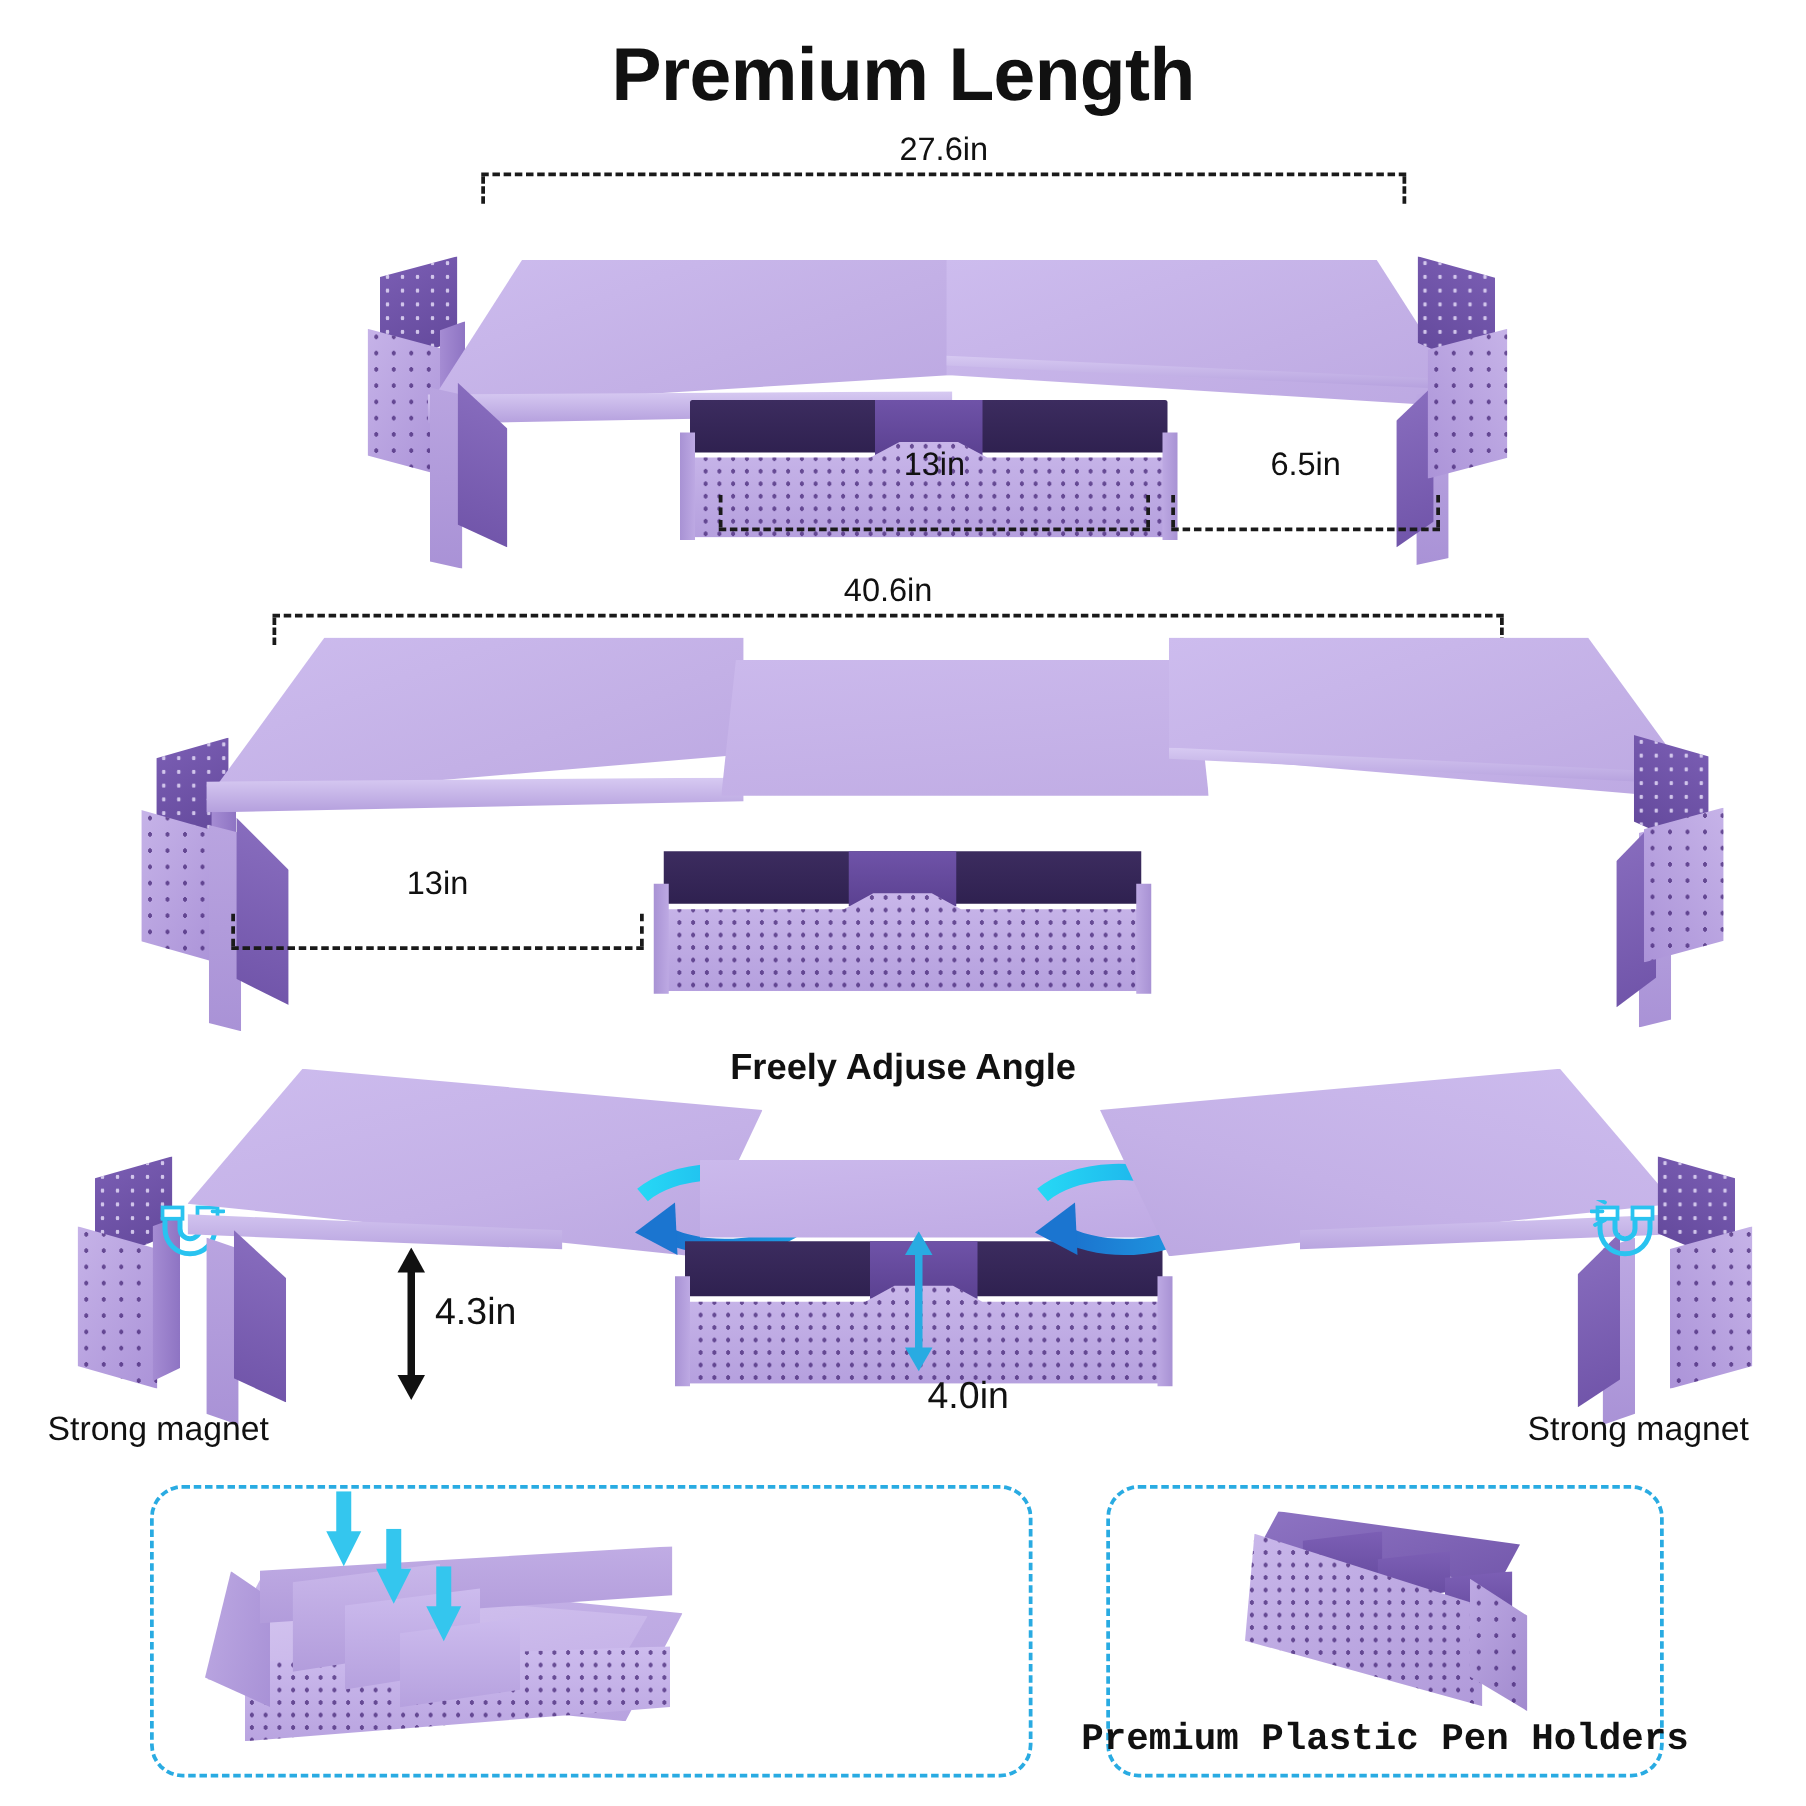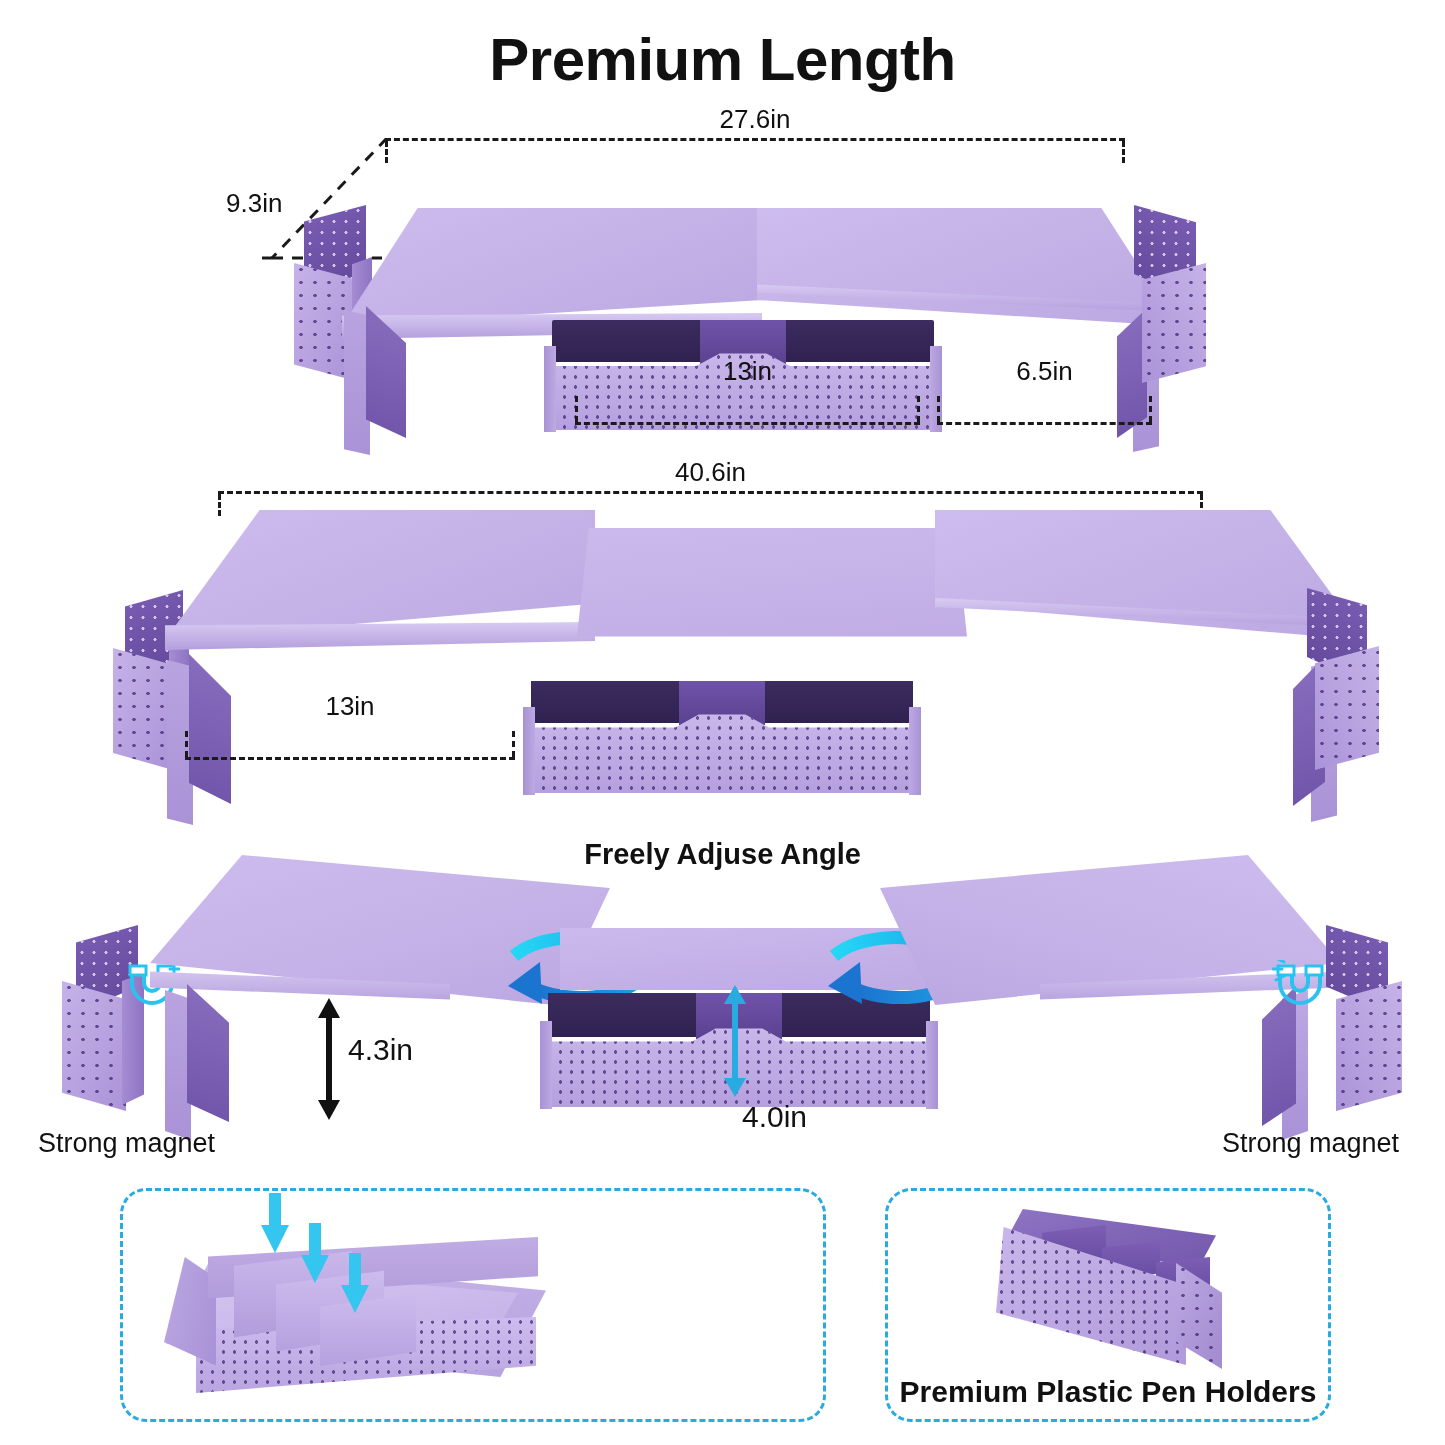--- a/index.html
+++ b/index.html
@@ -94,37 +94,20 @@
   <div class="abs" style="left:0;top:100px;width:1230px;height:330px;margin-left:12px;">
 
     <div class="abs" style="left:373px;top:38px;width:740px;">
       <div class="abs dim-label" style="left:50%;transform:translateX(-50%);top:-34px;">27.6in</div>
       <div class="br-h" style="width:740px;position:relative;">
         <div class="br-tick left"></div>
         <div class="br-tick right"></div>
       </div>
     </div>
 
-    <div class="abs" style="left:250px;top:38px;width:200px;height:140px;">
-      <svg width="210" height="140" viewBox="0 0 210 140">
-        <path d="M125,0 L10,120" stroke="#1a1a1a" stroke-width="3" stroke-dasharray="11 9" fill="none"></path>
-        <path d="M125,0 L128,0" stroke="#1a1a1a" stroke-width="3"></path>
-        <path d="M20,30 L130,30" stroke="#1a1a1a" stroke-width="0" fill="none"></path>
-        <path d="M125,0 L18,0" stroke="#1a1a1a" stroke-width="0"></path>
-        <path d="M10,120 L120,120" stroke="#1a1a1a" stroke-width="0"></path>
-        <path d="M128,2 L20,2" stroke="#1a1a1a" stroke-width="0"></path>
-        <path d="M125,1 L8,121" stroke="#1a1a1a" stroke-width="0"></path>
-        <path d="M126,0 L126,0"></path>
-        <path d="M124,0 L9,119" stroke="none"></path>
-        <path d="M2,118 L112,118" stroke="#1a1a1a" stroke-width="3" stroke-dasharray="11 9" fill="none" transform="translate(8,2)"></path>
-        <path d="M108,-2 L10,118" stroke="none"></path>
-        <path d="M10,120 L0,120" stroke="#1a1a1a" stroke-width="3"></path>
-      </svg>
-      <div class="abs dim-label" style="left:-36px;top:50px;">9.3in</div>
-    </div>
 
     <div class="abs" style="left:260px;top:60px;width:930px;height:330px;">
 
       <div class="abs" style="left:22px;top:45px;width:78px;height:170px;">
         <div class="abs" style="left:10px;top:0;width:62px;height:92px;background:linear-gradient(150deg,#7c5fb5,#5f4597);clip-path:polygon(0 18%,100% 0,100% 72%,0 100%);">
           <div class="dots deep"></div>
         </div>
         <div class="abs" style="left:0;top:58px;width:62px;height:118px;background:linear-gradient(120deg,#c6b3e8,#ab93d8);clip-path:polygon(0 0,100% 14%,100% 100%,0 86%);">
           <div class="dots"></div>
         </div>
@@ -424,21 +407,21 @@
       </div>
       <div class="abs" style="left:192px;top:54px;">
         <svg width="30" height="62" viewBox="0 0 30 62">
           <rect x="9" y="0" width="12" height="36" fill="#34c6ee"></rect>
           <path d="M15,60 L29,32 L1,32 Z" fill="#34c6ee"></path>
         </svg>
       </div>
     </div>
   </div>
 
-  <div class="feature-box" style="left:885px;top:1188px;width:440px;height:228px;">
+  <div class="feature-box" style="left:885px;top:1188px;width:440px;height:228px;font-family:Liberation Mono, monospace;">
     <div class="abs" style="left:92px;top:14px;width:280px;height:180px;">
 
       <div class="abs" style="left:26px;top:4px;width:210px;height:78px;background:linear-gradient(160deg,#8e74c3,#6f53a8);clip-path:polygon(8% 0,100% 34%,92% 74%,0 40%);"></div>
 
       <div class="abs" style="left:62px;top:20px;width:64px;height:48px;background:linear-gradient(180deg,#7c5fb5,#63489c);clip-path:polygon(0 16%,100% 0,100% 70%,0 92%);"></div>
       <div class="abs" style="left:122px;top:36px;width:58px;height:46px;background:linear-gradient(180deg,#7c5fb5,#63489c);clip-path:polygon(0 14%,100% 0,100% 70%,0 90%);"></div>
       <div class="abs" style="left:176px;top:52px;width:54px;height:44px;background:linear-gradient(180deg,#7c5fb5,#63489c);clip-path:polygon(0 12%,100% 0,100% 70%,0 90%);"></div>
 
       <div class="abs" style="left:16px;top:22px;width:190px;height:138px;background:linear-gradient(150deg,#c9b7ea,#b09ada);clip-path:polygon(4% 0,100% 42%,100% 100%,0 62%);">
         <div class="dots dense"></div>

